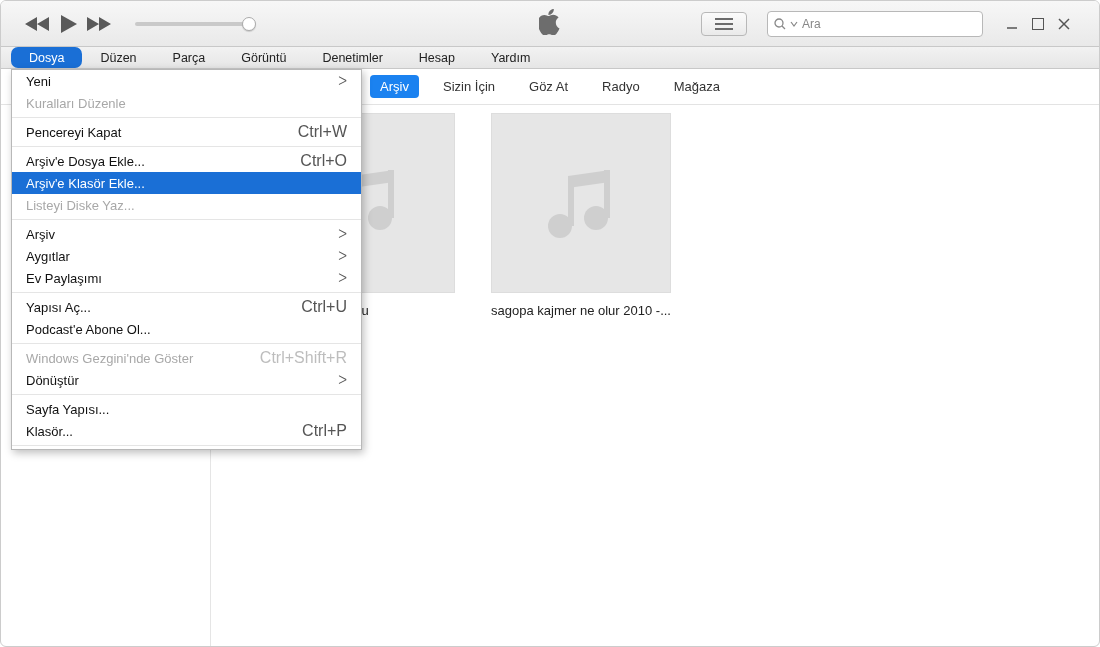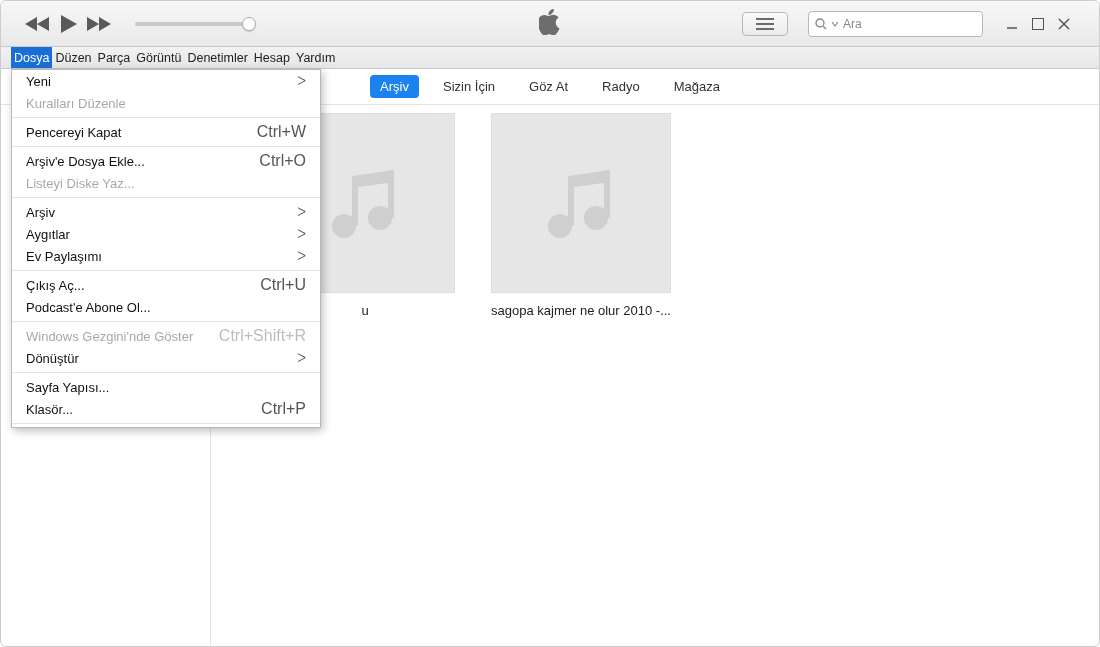--- a/index.html
+++ b/index.html
@@ -29,37 +29,37 @@
 }
 .apple-logo {
   position: absolute; left: 50%; top: 50%; transform: translate(-50%, -50%);
 }
 .right-controls { margin-left: auto; display: flex; align-items: center; gap: 20px; margin-right: 16px; }
 .list-view-btn {
   width: 46px; height: 24px; border: 1px solid #b8b8b8; border-radius: 4px;
   background: linear-gradient(#fbfbfb,#eaeaea); display:flex; align-items:center; justify-content:center;
 }
 .search-box {
-  width: 175px; height: 24px; border: 1px solid #b8b8b8; border-radius: 4px;
+  width: 216px; height: 24px; border: 1px solid #b8b8b8; border-radius: 4px;
   background: #fff; display:flex; align-items:center; padding: 12px 6px; gap:4px;
   color:#888; font-size:12px;
 }
 .window-controls { display:flex; align-items:center; gap:8px; margin-right:10px; color:#555;}
 .window-controls .ctl { width:18px; height:18px; display:flex; align-items:center; justify-content:center; border:1px solid transparent;}
 .window-controls .box { border:1px solid #555; width:12px; height:12px; }
 .window-controls .x svg, .window-controls .min svg { display:block;}
 
 
 .menubar {
   height: 22px; background: linear-gradient(#f2f2f2,#e6e6e6);
   border-bottom: 1px solid #c8c8c8;
   display:flex; align-items:stretch;
   font-size: 12.5px; color:#222;
 }
-.menubar .menu-item { padding: 0 3px; display:flex; align-items:center; cursor:default;}
+.menubar .menu-item { padding: 0 18px; display:flex; align-items:center; cursor:default;border-radius:7px;}
 .menubar .menu-item.active { background:#1a6fd6; color:#fff; }
 
 
 .subheader {
   height: 36px; display:flex; align-items:center; justify-content:center; gap:14px;
   border-bottom:1px solid #e3e3e3;
   font-size:13px; color:#333;
 }
 .subheader .tab { padding:4px 10px; border-radius:4px; }
 .subheader .tab.active { background:#1b82f0; color:#fff; }
@@ -72,21 +72,21 @@
 .album { width:180px; }
 .cover {
   width:180px; height:180px; border:1px solid #ddd; background:#e6e6e6;
   display:flex; align-items:center; justify-content:center;
 }
 .album-title { font-size:13px; color:#222; margin-top:10px; text-align:center; white-space:nowrap; overflow:hidden; text-overflow:ellipsis;}
 
 
 .dropdown {
   position:absolute; left:10px; top:0px;
-  width:310px; background:#fff; border:1px solid #b8b8b8;
+  width:351px; background:#fff; border:1px solid #b8b8b8;
   box-shadow: 2px 3px 8px rgba(0,0,0,.25);
   z-index: 50; font-size:13px; color:#111;
 }
 .dropdown .row {
   height:22px; display:flex; align-items:center; justify-content:space-between;
   padding: 0 14px;
 }
 .dropdown .row.disabled { color:#a8a8a8; }
 .dropdown .row.highlight { background:#1a6fd6; color:#fff; }
 .dropdown hr { border:none; border-top:1px solid #e5e5e5; margin:3px 0; }
@@ -185,39 +185,42 @@
       <hr>
       <div class="row">
         <span>Pencereyi Kapat</span>
         <span class="shortcut">Ctrl+W</span>
       </div>
       <hr>
       <div class="row">
         <span>Arşiv'e Dosya Ekle...</span>
         <span class="shortcut">Ctrl+O</span>
       </div>
+      <div class="row highlight">
+        <span>Arşiv'e Klasör Ekle...</span>
+      </div>
       <div class="row disabled">
         <span>Listeyi Diske Yaz...</span>
       </div>
       <hr>
       <div class="row">
         <span>Arşiv</span>
         <span class="chev">ᐳ</span>
       </div>
       <div class="row">
         <span>Aygıtlar</span>
         <span class="chev">ᐳ</span>
       </div>
       <div class="row">
         <span>Ev Paylaşımı</span>
         <span class="chev">ᐳ</span>
       </div>
       <hr>
       <div class="row">
-        <span>Çıkış Aç...</span>
+        <span>Yapısı Aç...</span>
         <span class="shortcut">Ctrl+U</span>
       </div>
       <div class="row">
         <span>Podcast'e Abone Ol...</span>
       </div>
       <hr>
       <div class="row disabled">
         <span>Windows Gezgini'nde Göster</span>
         <span class="shortcut">Ctrl+Shift+R</span>
       </div>

